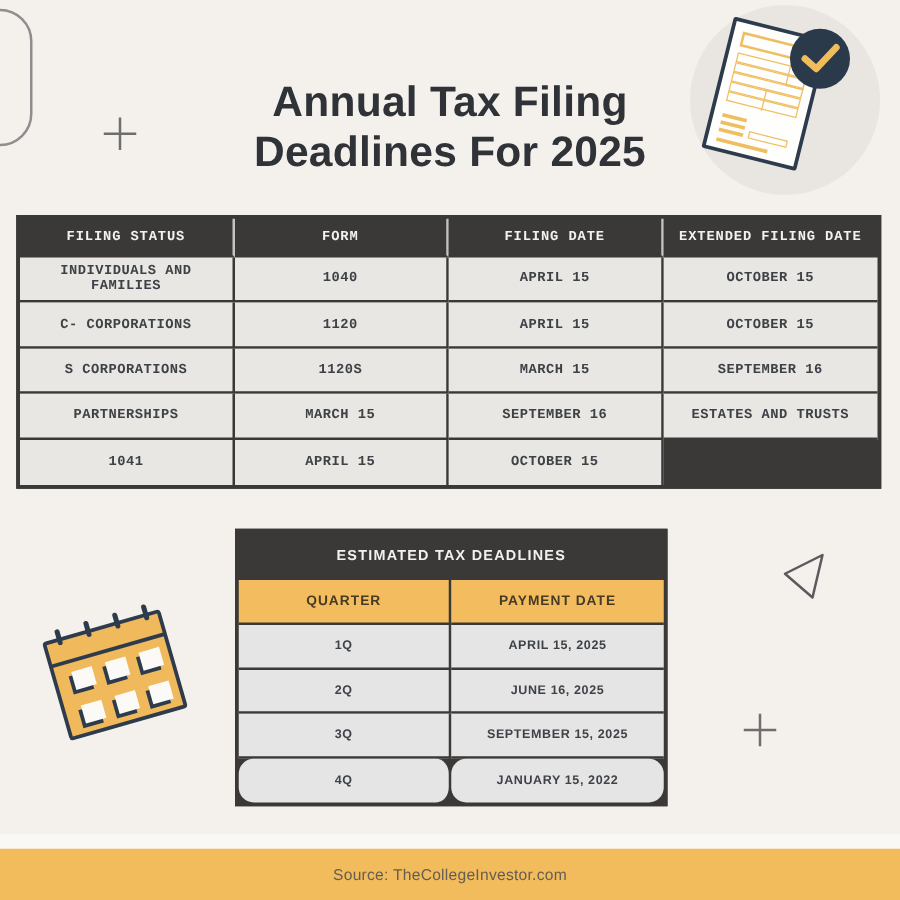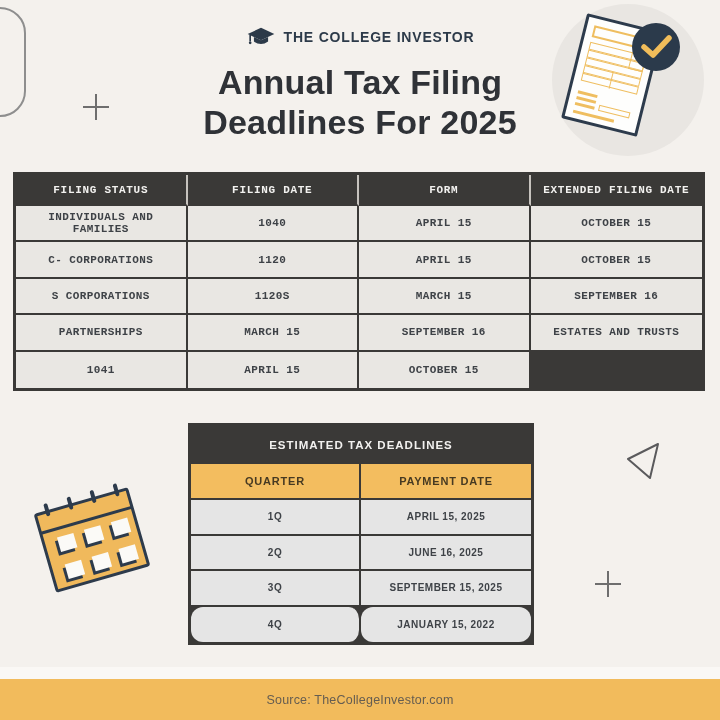--- a/index.html
+++ b/index.html
@@ -87,29 +87,20 @@
     font-size:12.5px; font-weight:500; color:#655D51; letter-spacing:.2px; }
 </style>
 </head>
 <body>
 
 <div class="canvas">
 
   <div class="deco-rounded-rect"></div>
   <div class="plus plus-left"></div>
 
-  <div class="brand">
-    <svg width="30" height="22" viewBox="0 0 36 26">
-      <path d="M18 2 L34 9.5 L18 17 L2 9.5 Z" fill="#2C3A49"></path>
-      <path d="M9.5 13 v5.5 q8.5 6 17 0 V13 L18 17 Z" fill="#2C3A49"></path>
-      <path d="M5 10.5 v8" stroke="#2C3A49" stroke-width="2" fill="none"></path>
-      <circle cx="5" cy="20" r="1.6" fill="#2C3A49"></circle>
-    </svg>
-    <span class="brand-text">THE COLLEGE INVESTOR</span>
-  </div>
 
   <h1 class="title"><span>Annual Tax Filing</span><br><span>Deadlines For 2025</span></h1>
 
   <div class="illus-circle"></div>
   <div class="sheet">
     <i class="f-box"></i>
     <i class="f-row f-r1"></i>
       <i class="f-row f-r2"></i>
       <i class="f-row f-r3"></i>
     <i class="f-row f-r4"></i>
@@ -124,22 +115,22 @@
   </div>
   <div class="check-badge">
     <svg width="48" height="48" viewBox="0 0 48 48">
       <polyline points="12,24 21,32 37,15" fill="none" stroke="#F1BD5A" stroke-width="5.5" stroke-linecap="round" stroke-linejoin="round"></polyline>
     </svg>
   </div>
 
   <div class="mt">
     <div class="mt-grid">
       <div>FILING STATUS</div>
+      <div>FORM</div>
       <div>FILING DATE</div>
-      <div>FORM</div>
       <div>EXTENDED FILING DATE</div>
 
       <div>INDIVIDUALS AND FAMILIES</div>
       <div>1040</div>
       <div>APRIL 15</div>
       <div>OCTOBER 15</div>
 
       <div>C- CORPORATIONS</div>
       <div>1120</div>
       <div>APRIL 15</div>

